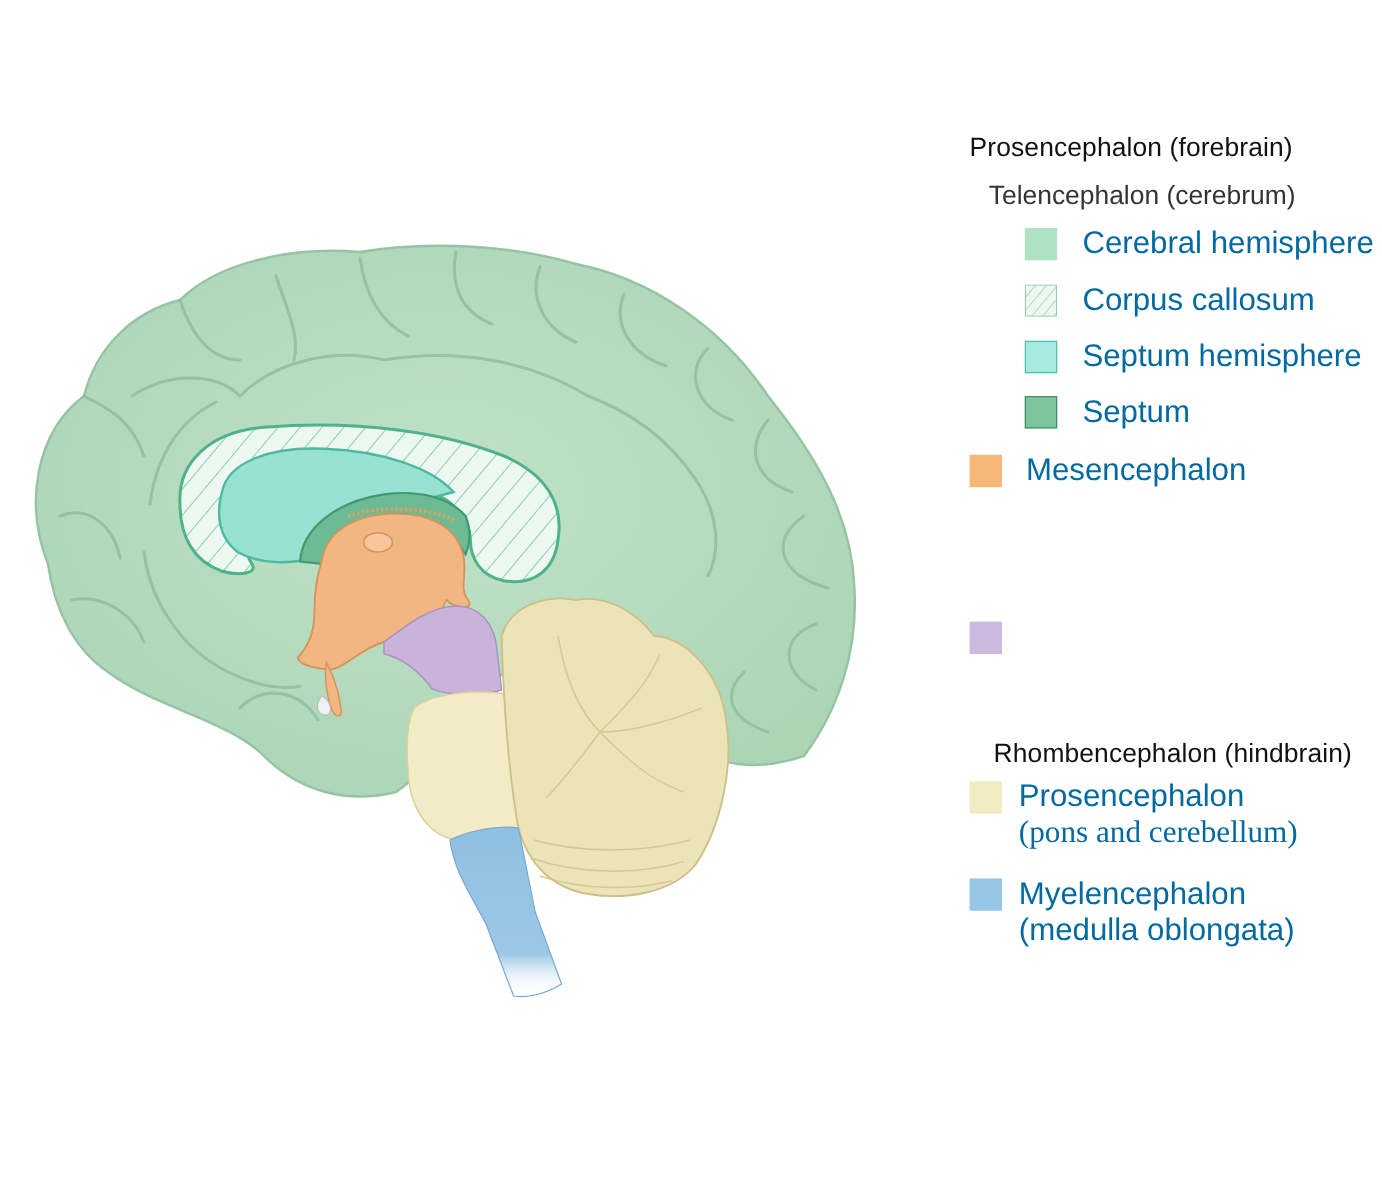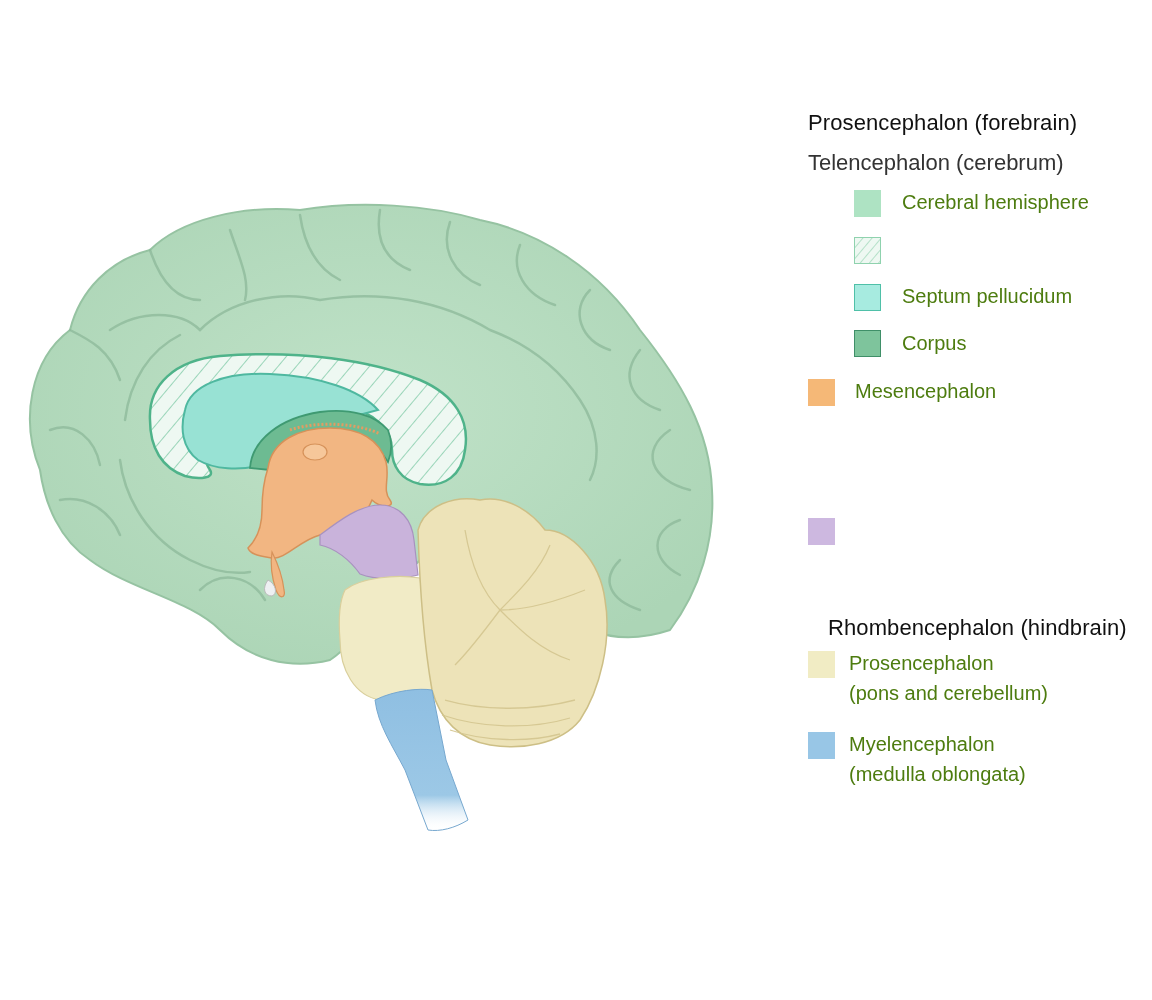--- a/index.html
+++ b/index.html
@@ -2,21 +2,21 @@
 <html><head>
 <meta charset="utf-8">
 <style>
   html, body { margin: 0; padding: 0; background: #ffffff; }
   body { width: 1152px; height: 1000px; position: relative; overflow: hidden;
          font-family: "Liberation Sans", "DejaVu Sans", sans-serif; color: #2a2a2a; }
   #illustration { position: absolute; left: 0; top: 0; width: 760px; height: 1000px; }
   .legend { position: absolute; left: 0; top: 0; width: 1152px; height: 748px; pointer-events: none; margin-left: 30px; }
   .legend-heading { position: absolute; font-size: 22px; color: #111; font-weight: normal; letter-spacing: 0.1px; }
   .legend-subheading { position: absolute; font-size: 22px; color: #333; }
-  .legend-label { position: absolute; font-size: 20px; color: #4d7c0f; line-height: 29px; }
+  .legend-label { position: absolute; font-size: 26px; color: #0369a1; line-height: 29px; }
   .swatch { position: absolute; width: 27px; height: 27px; box-sizing: border-box; }
 </style>
 </head>
 <body>
 
 <svg id="illustration" viewBox="0 0 760 1000" xmlns="http://www.w3.org/2000/svg">
   <defs>
     <pattern id="hatch" patternUnits="userSpaceOnUse" width="14" height="14" patternTransform="rotate(40)">
       <rect width="14" height="14" fill="#eef8f2"></rect>
       <line x1="0" y1="0" x2="0" y2="14" stroke="#6cc39b" stroke-width="1.3"></line>
@@ -108,42 +108,43 @@
     </g>
   </g>
 
   <path d="M375,700 C395,690 420,688 432,690 L446,760 L468,820 C455,828 440,832 428,830
            L405,770 C392,745 378,725 375,700 Z" fill="url(#medullaFade)" stroke="#77a8cf" stroke-width="1"></path>
 </svg>
 
 <div class="legend">
 
   <div class="legend-heading" style="left:778px; top:110px;">Prosencephalon (forebrain)</div>
-  <div class="legend-subheading" style="left:778px; top:150px;text-align:right;">Telencephalon (cerebrum)</div>
+  <div class="legend-subheading" style="left:794px; top:150px;text-align:right;">Telencephalon (cerebrum)</div>
 
   <div class="swatch" style="left:824px; top:190px; background:#aee3c3;"></div>
   <div class="legend-label" style="left:872px; top:188px;">Cerebral hemisphere</div>
 
   <svg class="swatch" style="left:824px; top:237px;" width="27" height="27">
     <rect x="0.5" y="0.5" width="26" height="26" fill="url(#hatchSwatch)" stroke="#8fd2ae" stroke-width="1"></rect>
   </svg>
+  <div class="legend-label" style="left:872px; top:235px;">Corpus callosum</div>
 
   <div class="swatch" style="left:824px; top:284px; background:#a7ebe0; border:1.5px solid #4fc0a8;"></div>
-  <div class="legend-label" style="left:872px; top:282px;">Septum pellucidum</div>
+  <div class="legend-label" style="left:872px; top:282px;">Septum hemisphere</div>
 
   <div class="swatch" style="left:824px; top:330px; background:#7ec49c; border:1.5px solid #3f8f68;"></div>
-  <div class="legend-label" style="left:872px; top:329px;">Corpus</div>
+  <div class="legend-label" style="left:872px; top:329px;">Septum</div>
 
   <div class="swatch" style="left:778px; top:379px; background:#f5b877;"></div>
   <div class="legend-label" style="left:825px; top:377px;">Mesencephalon</div>
 
   <div class="swatch" style="left:778px; top:518px; background:#cdb8e0;"></div>
 
   <div class="legend-heading" style="left:798px; top:615px;">Rhombencephalon (hindbrain)</div>
 
   <div class="swatch" style="left:778px; top:651px; background:#f1ecc4;"></div>
   <div class="legend-label" style="left:819px; top:649px;">Prosencephalon</div>
-  <div class="legend-label" style="left:819px; top:679px;">(pons and cerebellum)</div>
+  <div class="legend-label" style="left:819px; top:679px;font-family:Liberation Serif, serif;">(pons and cerebellum)</div>
 
   <div class="swatch" style="left:778px; top:732px; background:#98c6e6;"></div>
   <div class="legend-label" style="left:819px; top:730px;">Myelencephalon</div>
   <div class="legend-label" style="left:819px; top:760px;">(medulla oblongata)</div>
 </div>
 
 </body></html>

